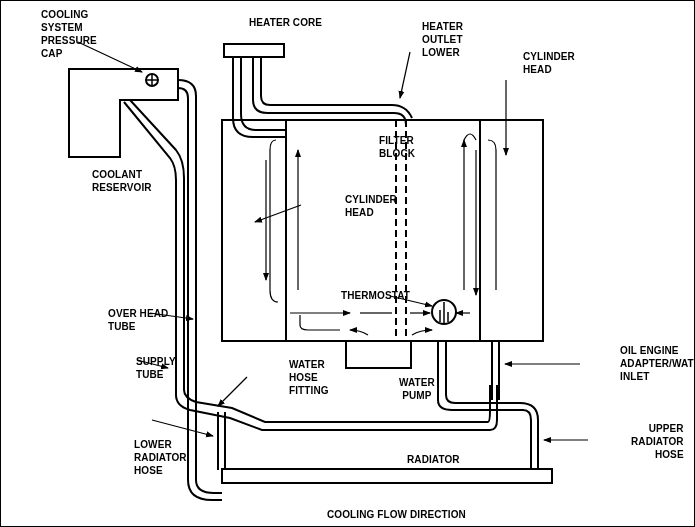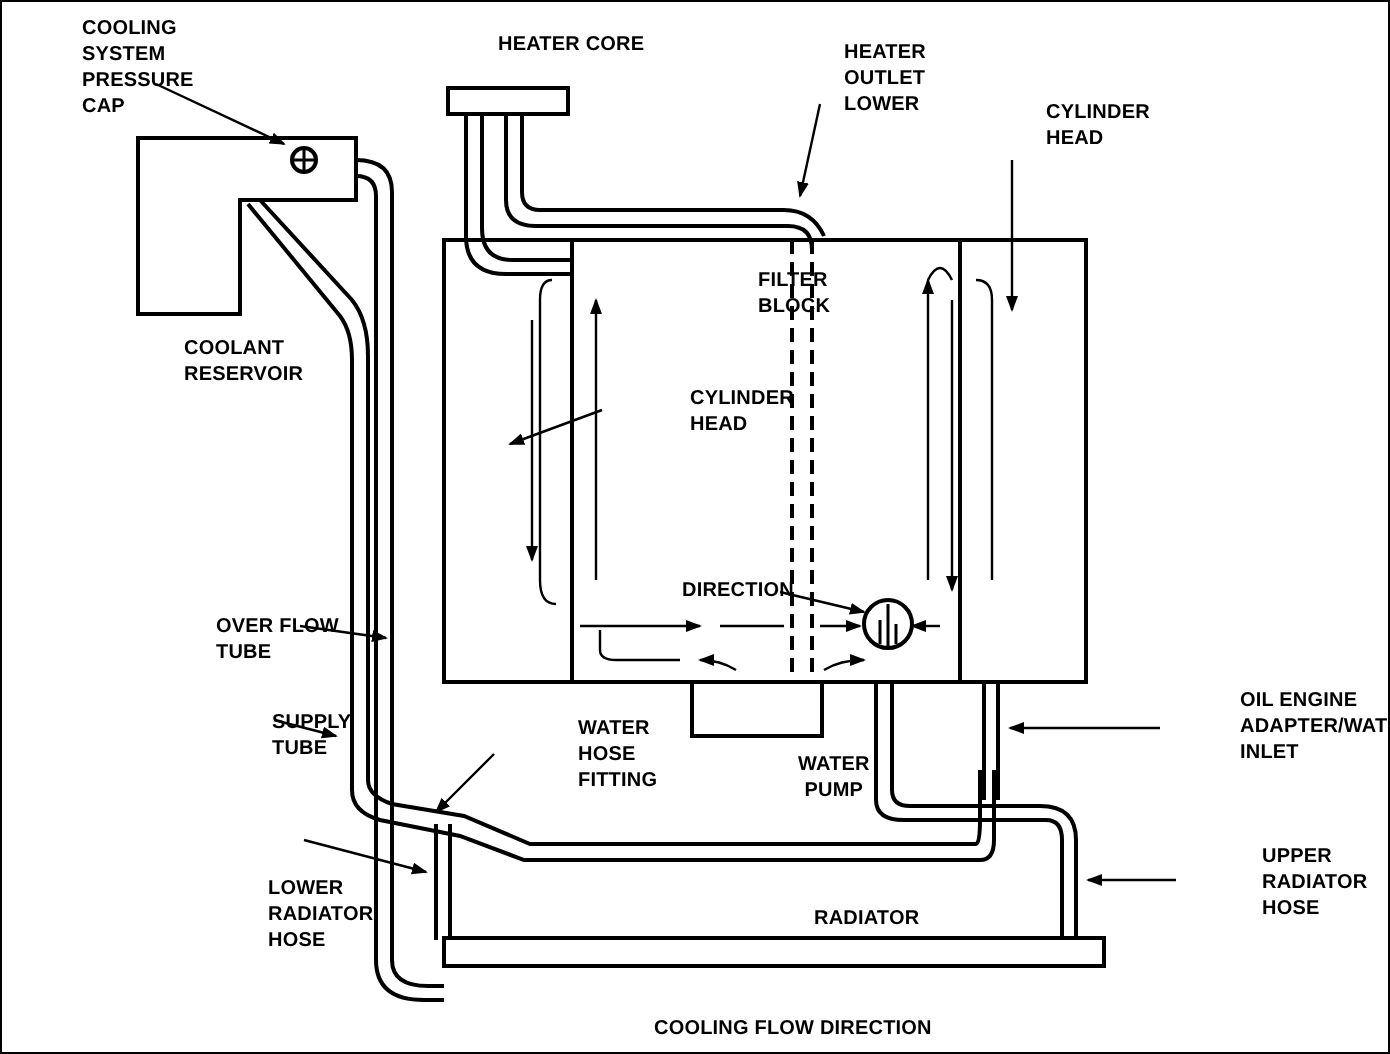--- a/index.html
+++ b/index.html
@@ -103,34 +103,34 @@
 <div class="lbl" style="left:213px;top:16px;">HEATER CORE</div>
 <div class="lbl" style="left:386px;top:20px;">HEATER
 OUTLET
 LOWER</div>
 <div class="lbl" style="left:487px;top:50px;">CYLINDER
 HEAD</div>
 <div class="lbl" style="left:343px;top:134px;">FILTER
 BLOCK</div>
 <div class="lbl" style="left:309px;top:193px;">CYLINDER
 HEAD</div>
-<div class="lbl" style="left:305px;top:289px;">DIRECTION</div>
-<div class="lbl" style="left:72px;top:307px;">OVER FLOW
+<div class="lbl" style="left:305px;top:289px;">THERMOSTAT</div>
+<div class="lbl" style="left:72px;top:307px;">OVER HEAD
 TUBE</div>
 <div class="lbl" style="left:100px;top:355px;">SUPPLY
 TUBE</div>
 <div class="lbl" style="left:253px;top:358px;">WATER
 HOSE
 FITTING</div>
 <div class="lbl" style="left:363px;top:376px;text-align:center;">WATER
 PUMP</div>
 <div class="lbl" style="left:584px;top:344px;">OIL ENGINE
 ADAPTER/WATER
 INLET</div>
 <div class="lbl" style="left:98px;top:438px;">LOWER
 RADIATOR
 HOSE</div>
-<div class="lbl" style="left:595px;top:422px;">UPPER
+<div class="lbl" style="left:595px;top:422px;text-align:right;">UPPER
 RADIATOR
 HOSE</div>
 <div class="lbl" style="left:371px;top:453px;">RADIATOR</div>
 <div class="lbl" style="left:291px;top:508px;">COOLING FLOW DIRECTION</div>
 <div class="lbl" style="left:659px;top:508px;">Q3012-B</div>
 
 </body></html>

